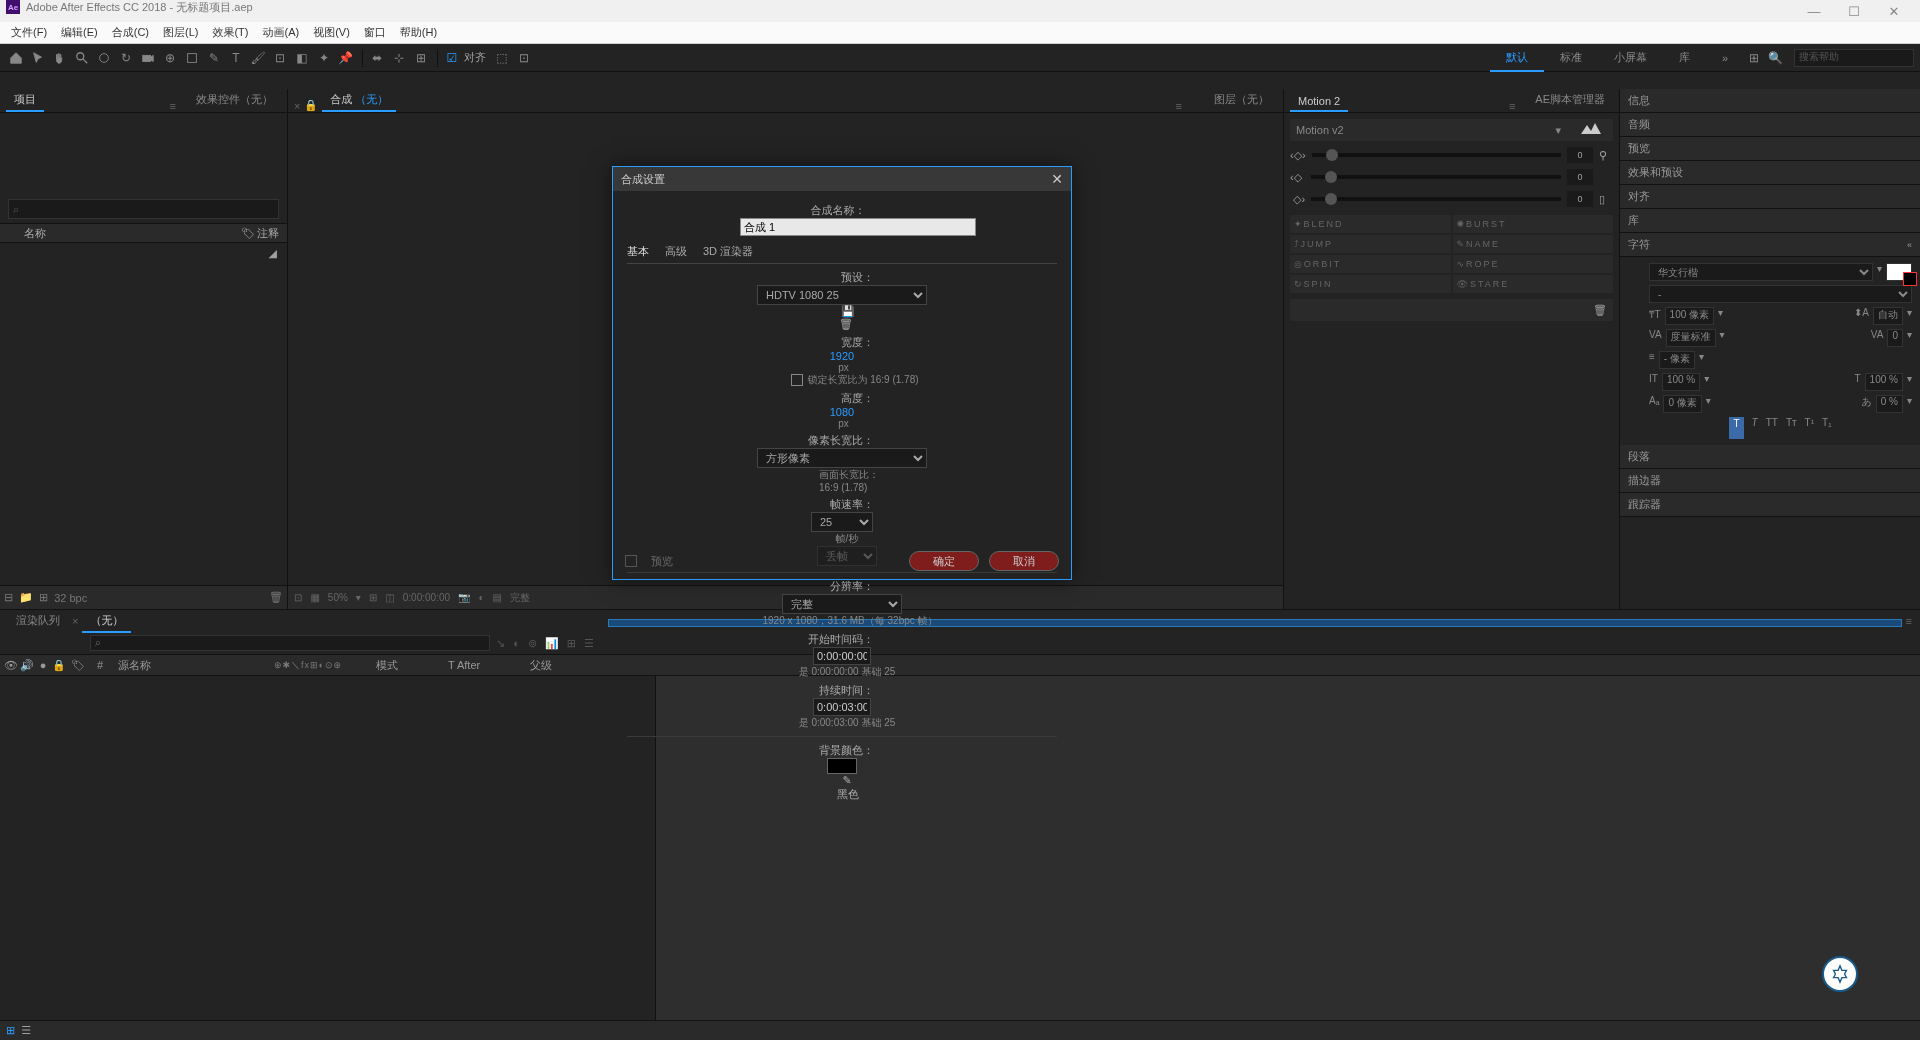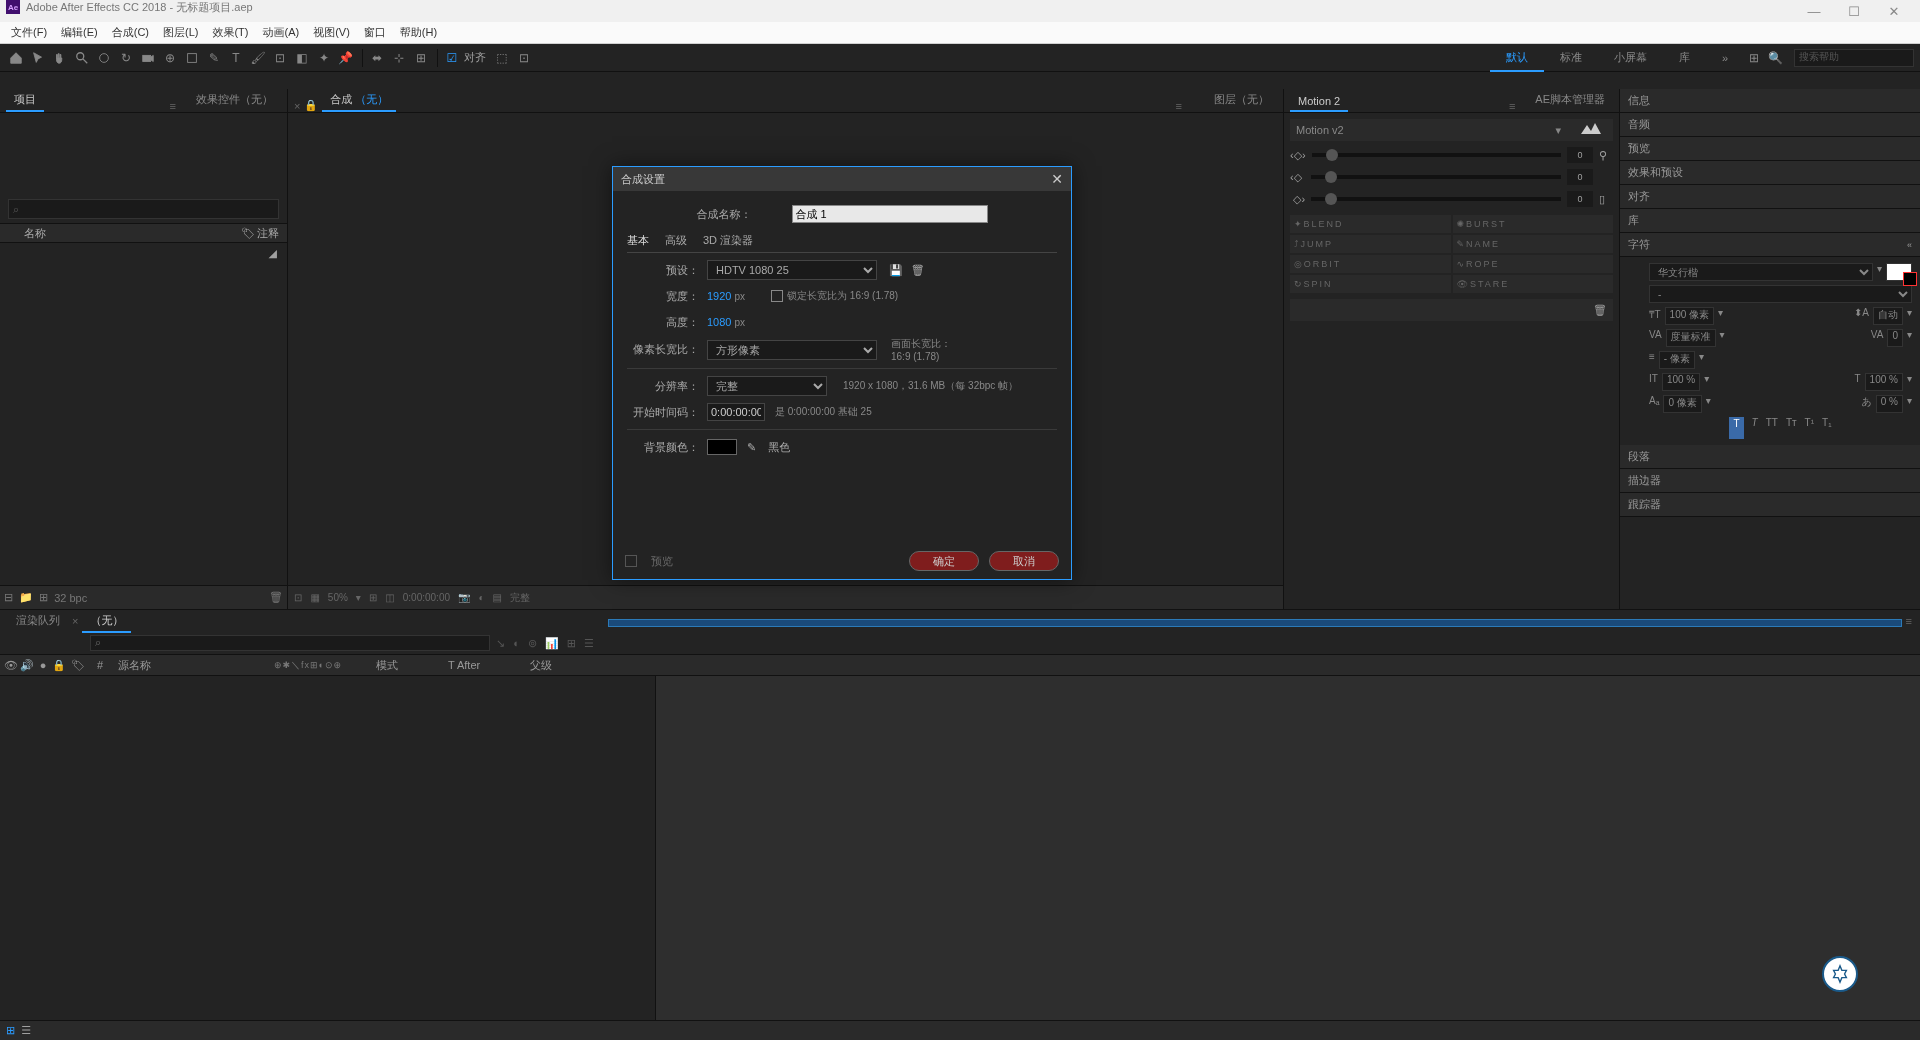--- a/index.html
+++ b/index.html
@@ -83,25 +83,25 @@
 .timeline .bluebar { position: absolute; top: -24px; left: 0; right: 10px; height: 8px; background: #1a4a7a; border: 1px solid #2b7ab8; }
 .timeline .tbody { display: flex; height: 360px; }
 .timeline .tleft { width: 656px; background: #232323; border-right: 1px solid #111; }
 .timeline .tright { flex: 1; background: #2e2e2e; }
 
 
 .dialog { position: absolute; left: 612px; top: 166px; width: 460px; height: 414px; background: #232323; border: 1px solid #2b9cff; box-shadow: 0 0 20px rgba(0,0,0,0.5); color: #aaa; font-size: 11px; }
 .dialog .dtitle { height: 24px; background: #383838; color: #ccc; display: flex; align-items: center; padding: 0 8px; }
 .dialog .dtitle .dclose { margin-left: auto; font-size: 14px; color: #ccc; }
 .dialog .dbody { padding: 8px 14px; }
-.dialog .drow { display: flex; align-items: center; margin: 4px 0; min-height: 22px; }
+.dialog .drow { display: flex; align-items: center; margin: 4px 0; min-height: 22px; flex-direction: column; }
 .dialog .dlabel { width: 72px; text-align: right; margin-right: 8px; color: #aaa; }
 .dialog .dlabel2 { text-align: right; margin-right: 8px; color: #aaa; }
 .dialog input[type=text] { background: #e8e8e8; border: 1px solid #888; color: #000; height: 18px; padding: 0 3px; font-size: 11px; }
-.dialog .name-input { width: 196px; background: #0a5ab0; color: #fff; margin-left: 32px; }
+.dialog .name-input { width: 236px; background: #0a5ab0; color: #fff; margin-left: 32px; }
 .dialog .dtabs { display: flex; gap: 16px; margin: 8px 0 6px; color: #aaa; border-bottom: 1px solid #444; padding-bottom: 4px; }
 .dialog .dtab.active { color: #ddd; }
 .dialog select, .dialog .dsel { background: #1a1a1a; border: 1px solid #444; color: #aaa; height: 20px; font-size: 11px; padding: 0 4px; }
 .dialog .link { color: #2b9cff; }
 .dialog .cb { width: 12px; height: 12px; border: 1px solid #888; display: inline-block; margin-right: 4px; vertical-align: middle; }
 .dialog .sm { font-size: 10px; color: #888; }
 .dialog .colorbox { width: 30px; height: 16px; background: #000; border: 1px solid #666; display: inline-block; vertical-align: middle; }
 .dialog .dfooter { position: absolute; left: 0; right: 0; bottom: 0; height: 36px; display: flex; align-items: center; padding: 0 12px; gap: 10px; }
 .dialog .dbtn { width: 70px; height: 20px; border: 1px solid #666; border-radius: 10px; background: #7f1d1d; color: #ccc; display: flex; align-items: center; justify-content: center; }
 
@@ -499,33 +499,44 @@
       <span class="link">1080</span>
       <span class="sm" style="margin-left:3px">px</span>
     </div>
 
     <div class="drow">
       <span class="dlabel">像素长宽比：</span>
       <select class="dsel" style="width:170px"><option>方形像素</option></select>
       <span class="sm" style="margin-left:14px"><span>画面长宽比：</span><br><span>16:9 (1.78)</span></span>
     </div>
 
+    <div class="drow">
+      <span class="dlabel">帧速率：</span>
+      <select class="dsel" style="width:62px"><option>25</option></select>
+      <span class="sm" style="margin-left:10px">帧/秒</span>
+      <select class="dsel" style="width:60px;margin-left:10px;opacity:.4"><option>丢帧</option></select>
+    </div>
 
     <div style="height:1px;background:#3a3a3a;margin:6px 0"></div>
 
     <div class="drow">
       <span class="dlabel">分辨率：</span>
       <select class="dsel" style="width:120px"><option>完整</option></select>
       <span class="sm" style="margin-left:16px">1920 x 1080，31.6 MB（每 32bpc 帧）</span>
     </div>
 
     <div class="drow">
       <span class="dlabel">开始时间码：</span>
       <input type="text" style="width: 58px; background: rgb(26, 26, 26); color: rgb(204, 204, 204); border: 1px solid rgb(68, 68, 68);" value="0:00:00:00">
       <span class="sm" style="margin-left:10px">是 0:00:00:00  基础 25</span>
+    </div>
+    <div class="drow">
+      <span class="dlabel">持续时间：</span>
+      <input type="text" style="width: 58px; background: rgb(26, 26, 26); color: rgb(204, 204, 204); border: 1px solid rgb(68, 68, 68);" value="0:00:03:00">
+      <span class="sm" style="margin-left:10px">是 0:00:03:00  基础 25</span>
     </div>
 
     <div style="height:1px;background:#3a3a3a;margin:6px 0"></div>
 
     <div class="drow">
       <span class="dlabel">背景颜色：</span>
       <span class="colorbox"></span>
       <span style="margin-left:10px">✎</span>
       <span style="margin-left:12px">黑色</span>
     </div>

